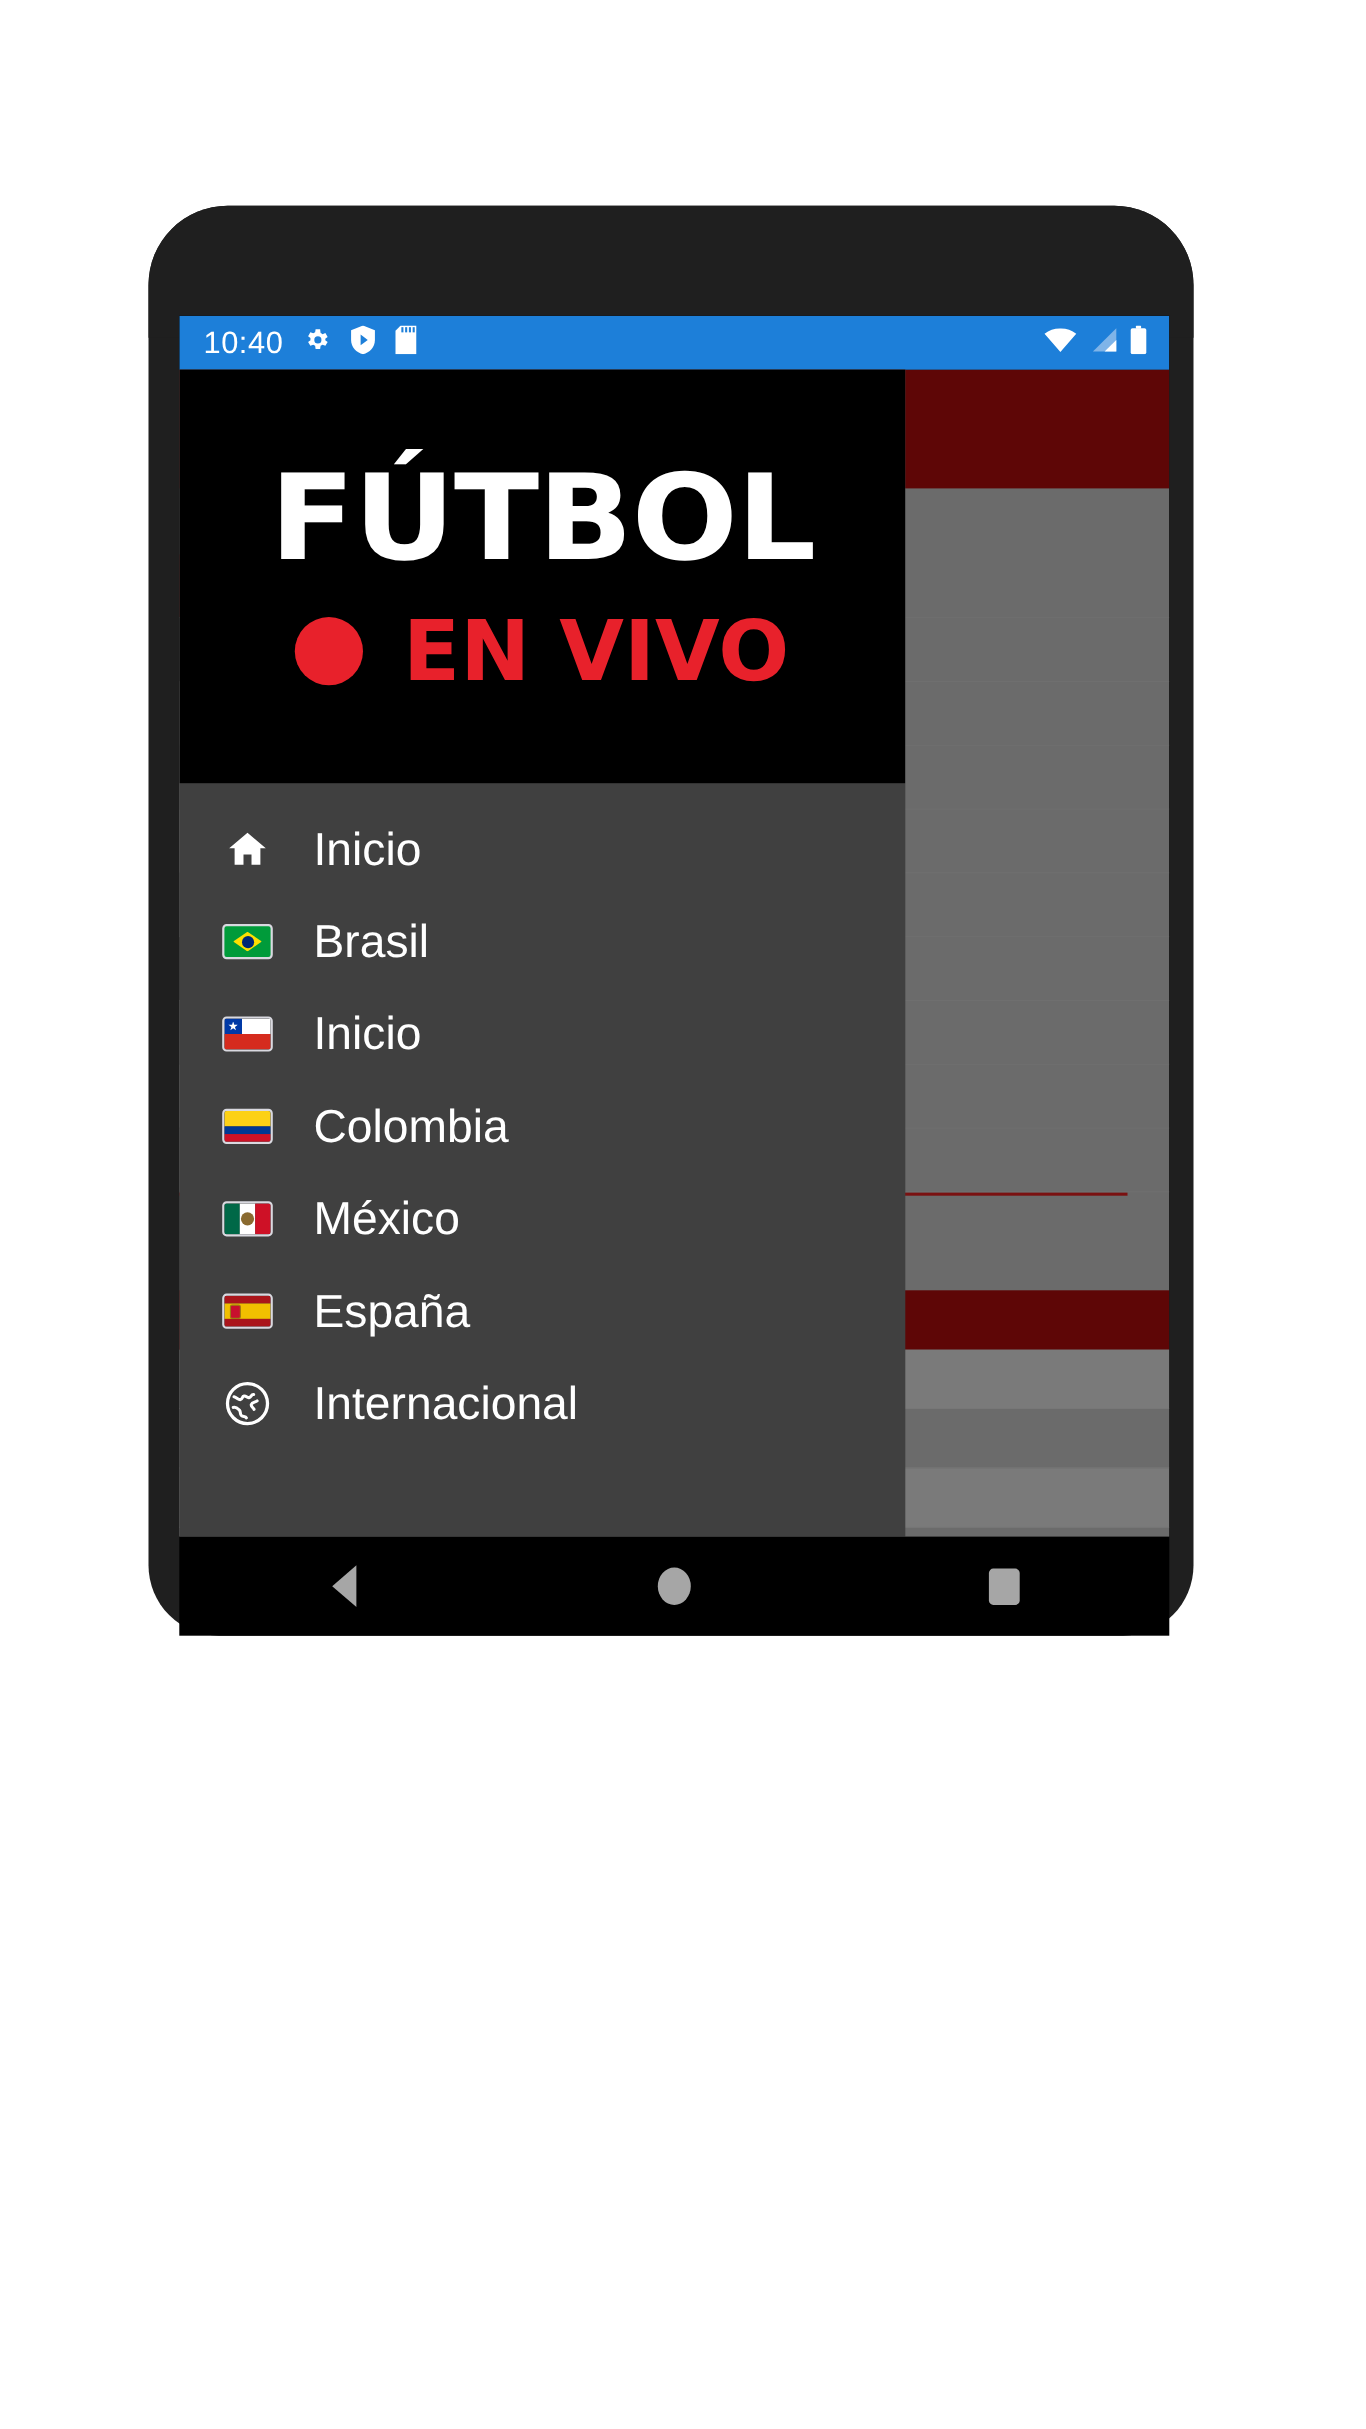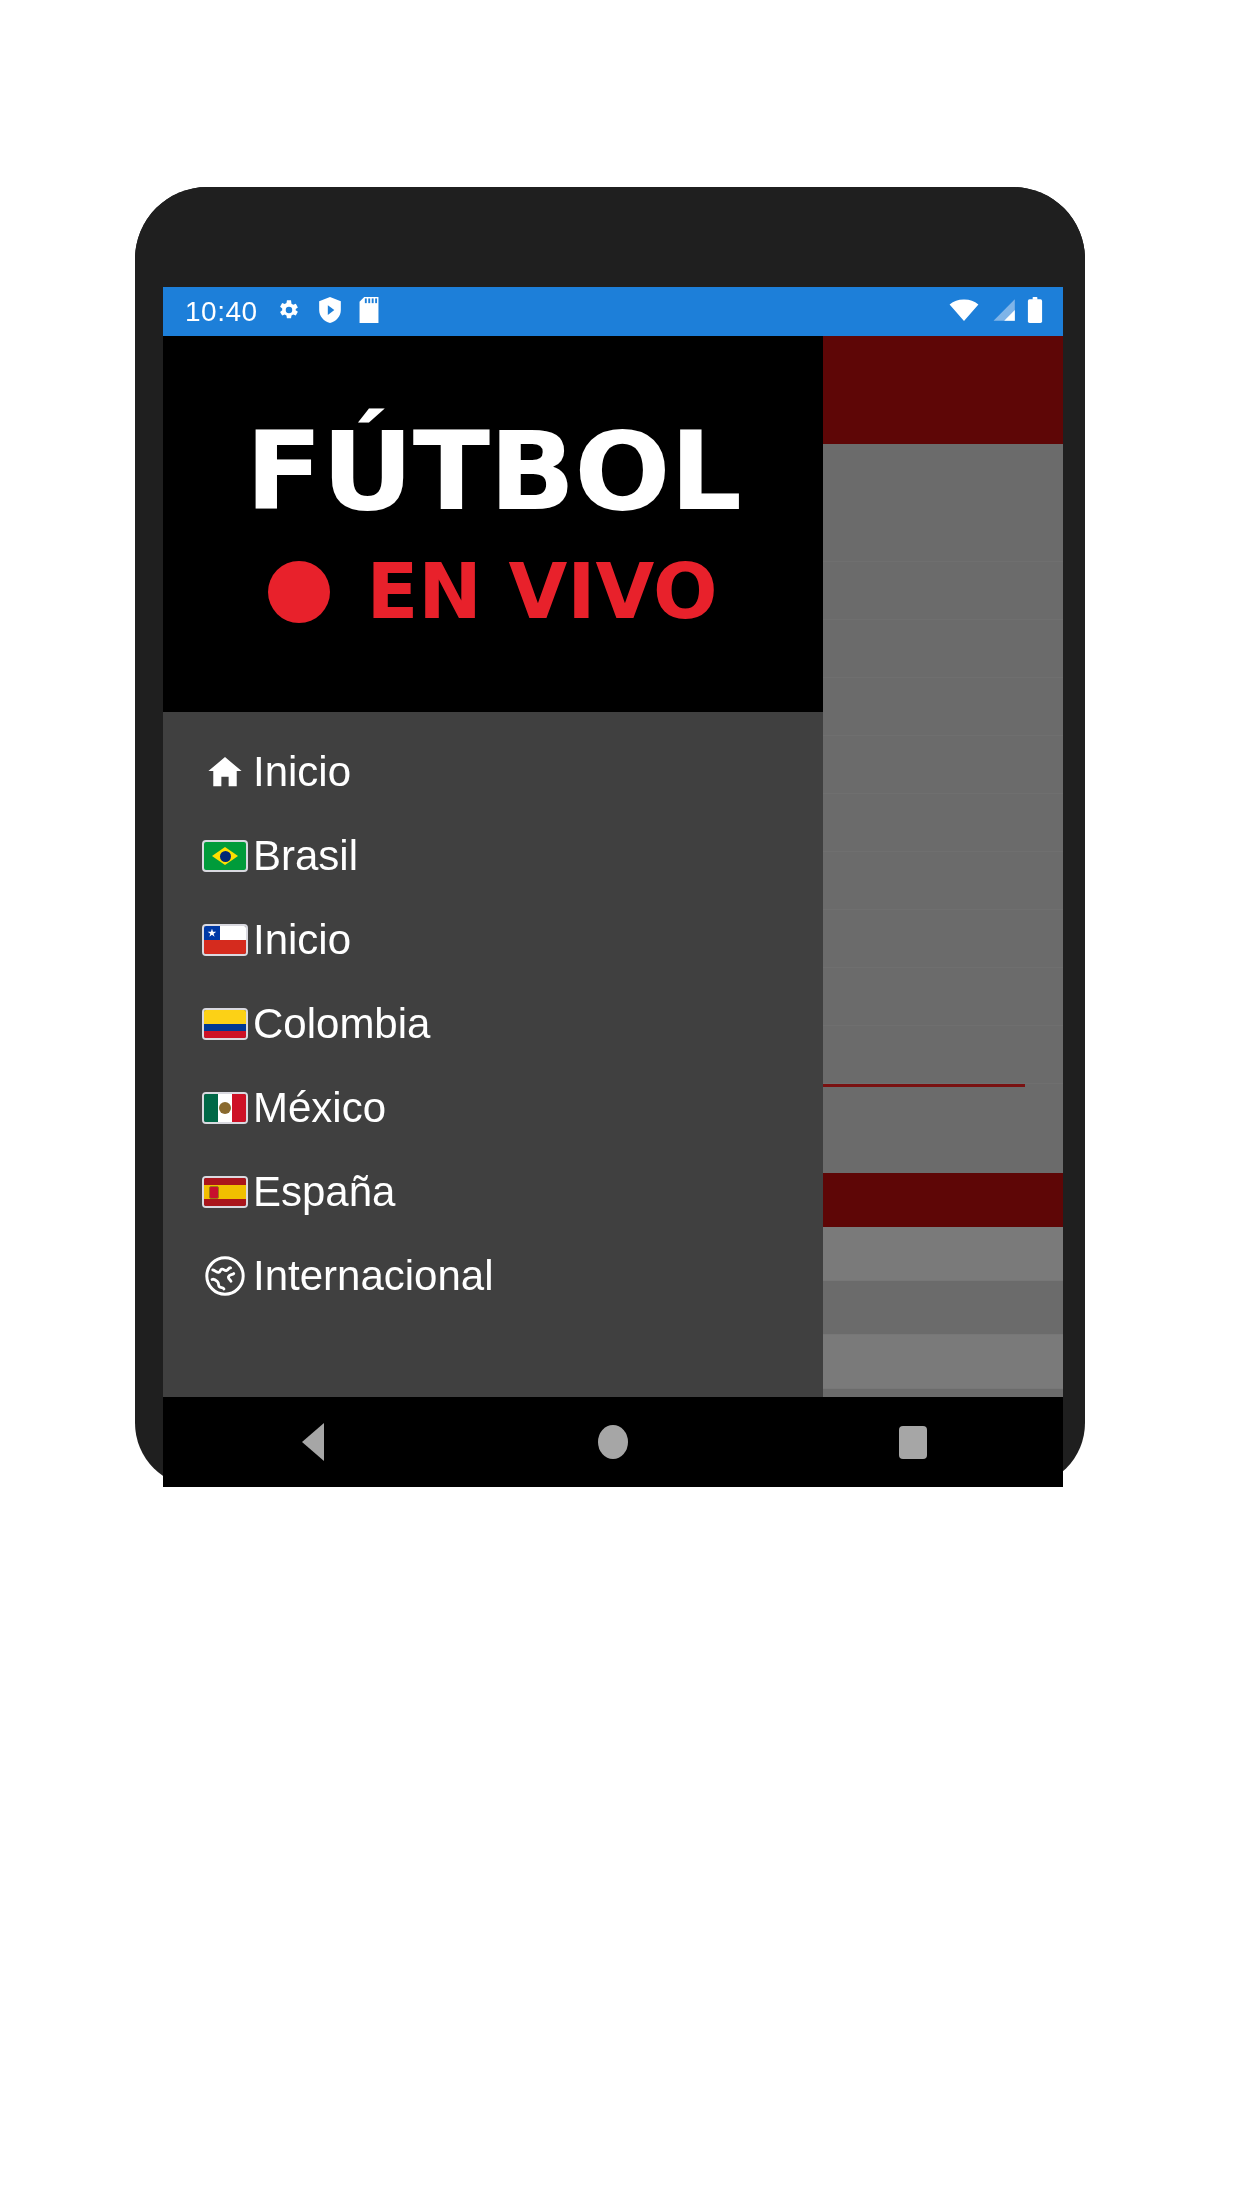--- a/index.html
+++ b/index.html
@@ -133,20 +133,21 @@
     height:84px;
     padding-left:34px;
     cursor:pointer;
   }
   .menu-icon{
     width:56px; height:56px;
     display:flex; align-items:center; justify-content:center;
     flex:0 0 56px;
   }
   .menu-label{
+    margin-left:32px;
     font-size:42px;
     color:#ffffff;
     line-height:1;
     white-space:nowrap;
   }
 
   
   .flag{
     width:46px; height:32px;
     border:2px solid #d9d9e0;

